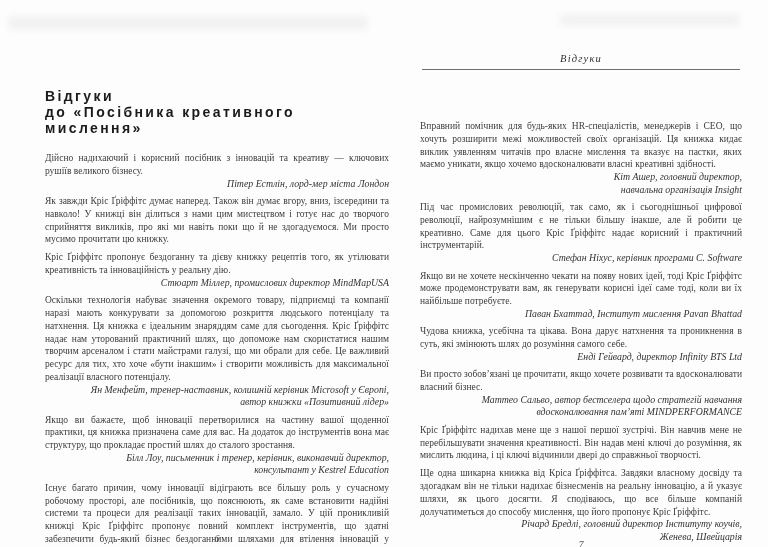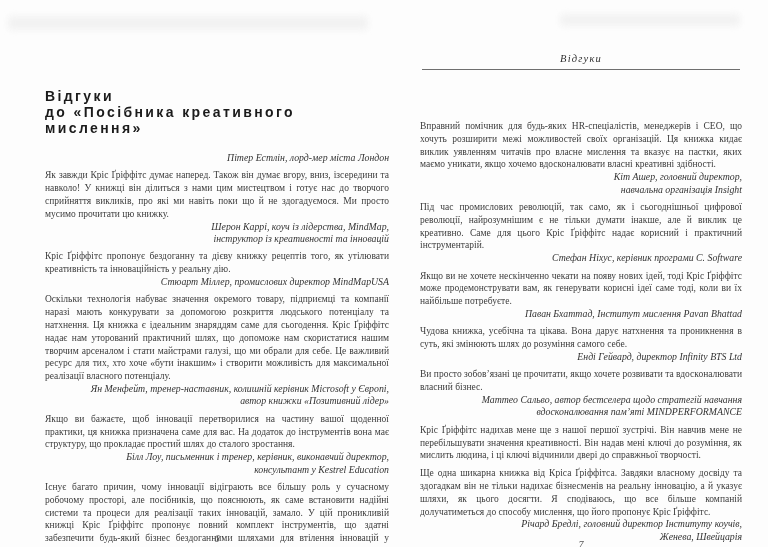--- a/index.html
+++ b/index.html
@@ -56,26 +56,25 @@
   <div class="artifact a1"></div>
   <div class="artifact a2"></div>
 
   <div class="page left">
     <h1 class="title">
       <span class="tl">Відгуки</span>
       <span class="tl">до «Посібника креативного мислення»</span>
     </h1>
 
     <div class="testimonial">
+      <p class="t-text">Дійсно надихаючий і корисний посібник з інновацій та креативу — ключових рушіїв великого бізнесу.</p>
       <p class="t-attr">Пітер Естлін, лорд-мер міста Лондон</p>
     </div>
     <div class="testimonial">
       <p class="t-text">Як завжди Кріс Ґріффітс думає наперед. Також він думає вгору, вниз, ізсередини та навколо! У книжці він ділиться з нами цим мистецтвом і готує нас до творчого сприйняття викликів, про які ми навіть поки що й не здогадуємося. Ми просто мусимо прочитати цю книжку.</p>
-      <p class="t-attr">Шерон Каррі, коуч із лідерства, MindMap,
-інструктор із креативності та інновацій</p>
     </div>
     <div class="testimonial">
       <p class="t-text">Кріс Ґріффітс пропонує бездоганну та дієву книжку рецептів того, як утілювати креативність та інноваційність у реальну дію.</p>
       <p class="t-attr">Стюарт Міллер, промислових директор MindMapUSA</p>
     </div>
     <div class="testimonial">
       <p class="t-text">Оскільки технологія набуває значення окремого товару, підприємці та компанії наразі мають конкурувати за допомогою розкриття людського потенціалу та натхнення. Ця книжка є ідеальним знаряддям саме для сьогодення. Кріс Ґріффітс надає нам уторований практичний шлях, що допоможе нам скористатися нашим творчим арсеналом і стати майстрами галузі, що ми обрали для себе. Це важливий ресурс для тих, хто хоче «бути інакшим» і створити можливість для максимальної реалізації власного потенціалу.</p>
       <p class="t-attr">Ян Менфейт, тренер-наставник, колишній керівник Microsoft у Європі,
 автор книжки «Позитивний лідер»</p>
     </div>
@@ -95,21 +94,21 @@
   <div class="page right">
     <div class="running-head">Відгуки</div>
     <hr class="rule">
 
     <div class="testimonial">
       <p class="t-text">Вправний помічник для будь-яких HR-спеціалістів, менеджерів і CEO, що хочуть розширити межі можливостей своїх організацій. Ця книжка кидає виклик уявленням читачів про власне мислення та вказує на пастки, яких маємо уникати, якщо хочемо вдосконалювати власні креативні здібності.</p>
       <p class="t-attr">Кіт Ашер, головний директор,
 навчальна організація Insight</p>
     </div>
     <div class="testimonial">
-      <p class="t-text">Під час промислових революцій, так само, як і сьогоднішньої цифрової революції, найрозумнішим є не тільки думати інакше, але й виклик це креативно. Саме для цього Кріс Ґріффітс надає корисний і практичний інструментарій.</p>
+      <p class="t-text">Під час промислових революцій, так само, як і сьогоднішньої цифрової революції, найрозумнішим є не тільки більшу інакше, але й робити це креативно. Саме для цього Кріс Ґріффітс надає корисний і практичний інструментарій.</p>
       <p class="t-attr">Стефан Ніхус, керівник програми C. Software</p>
     </div>
     <div class="testimonial">
       <p class="t-text">Якщо ви не хочете нескінченно чекати на появу нових ідей, тоді Кріс Ґріффітс може продемонструвати вам, як генерувати корисні ідеї саме тоді, коли ви їх найбільше потребуєте.</p>
       <p class="t-attr">Паван Бхаттад, Інститут мислення Pavan Bhattad</p>
     </div>
     <div class="testimonial">
       <p class="t-text">Чудова книжка, усебічна та цікава. Вона дарує натхнення та проникнення в суть, які змінюють шлях до розуміння самого себе.</p>
       <p class="t-attr">Енді Гейвард, директор Infinity BTS Ltd</p>
     </div>

